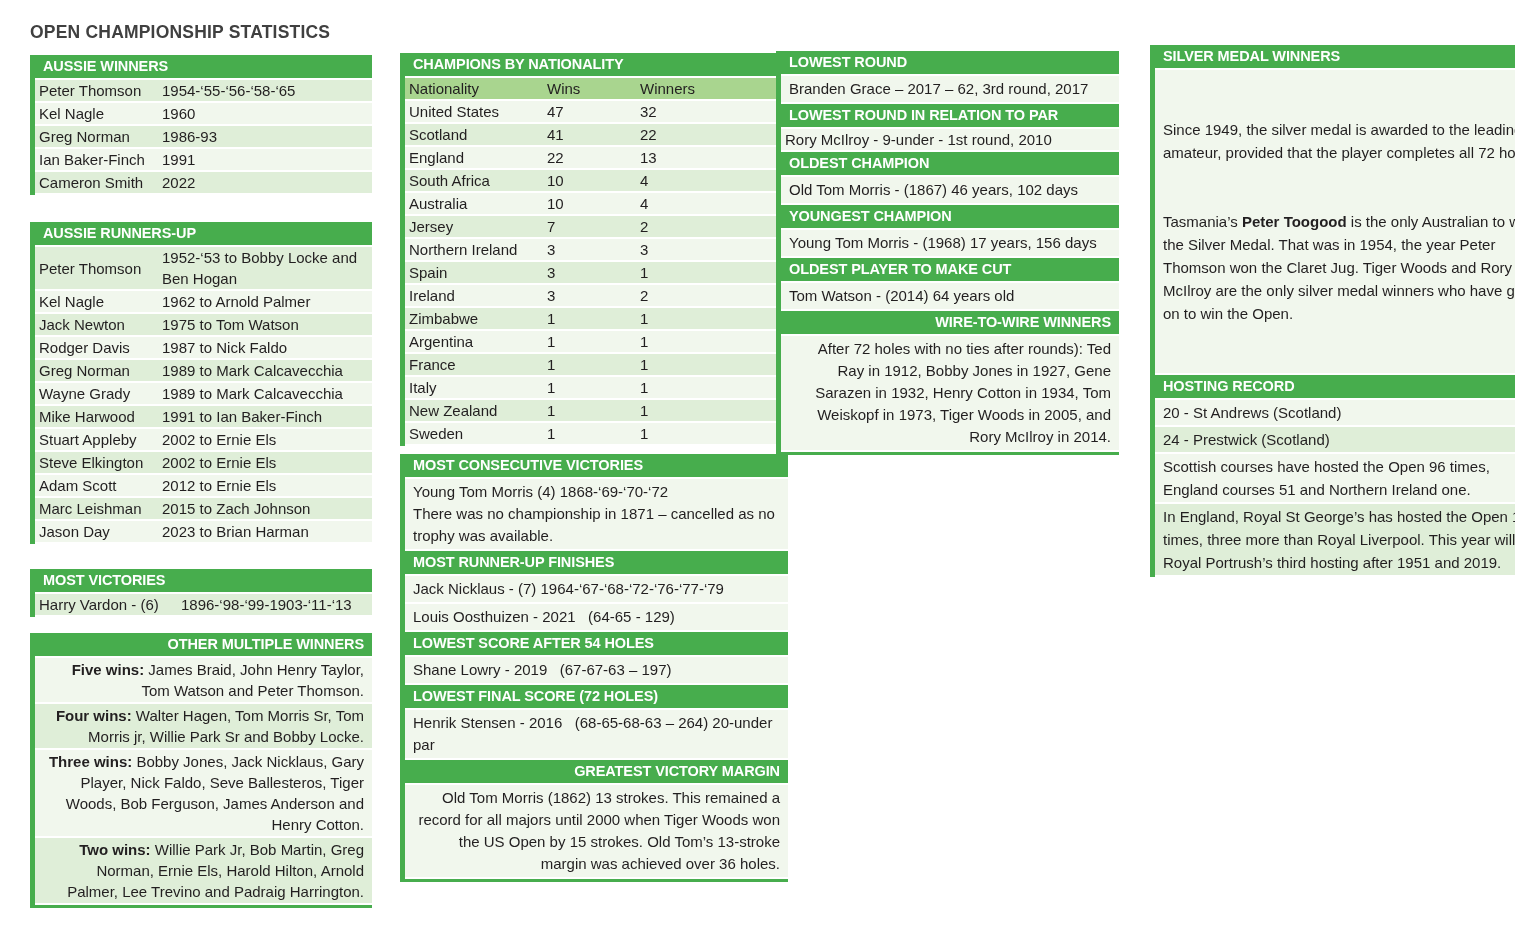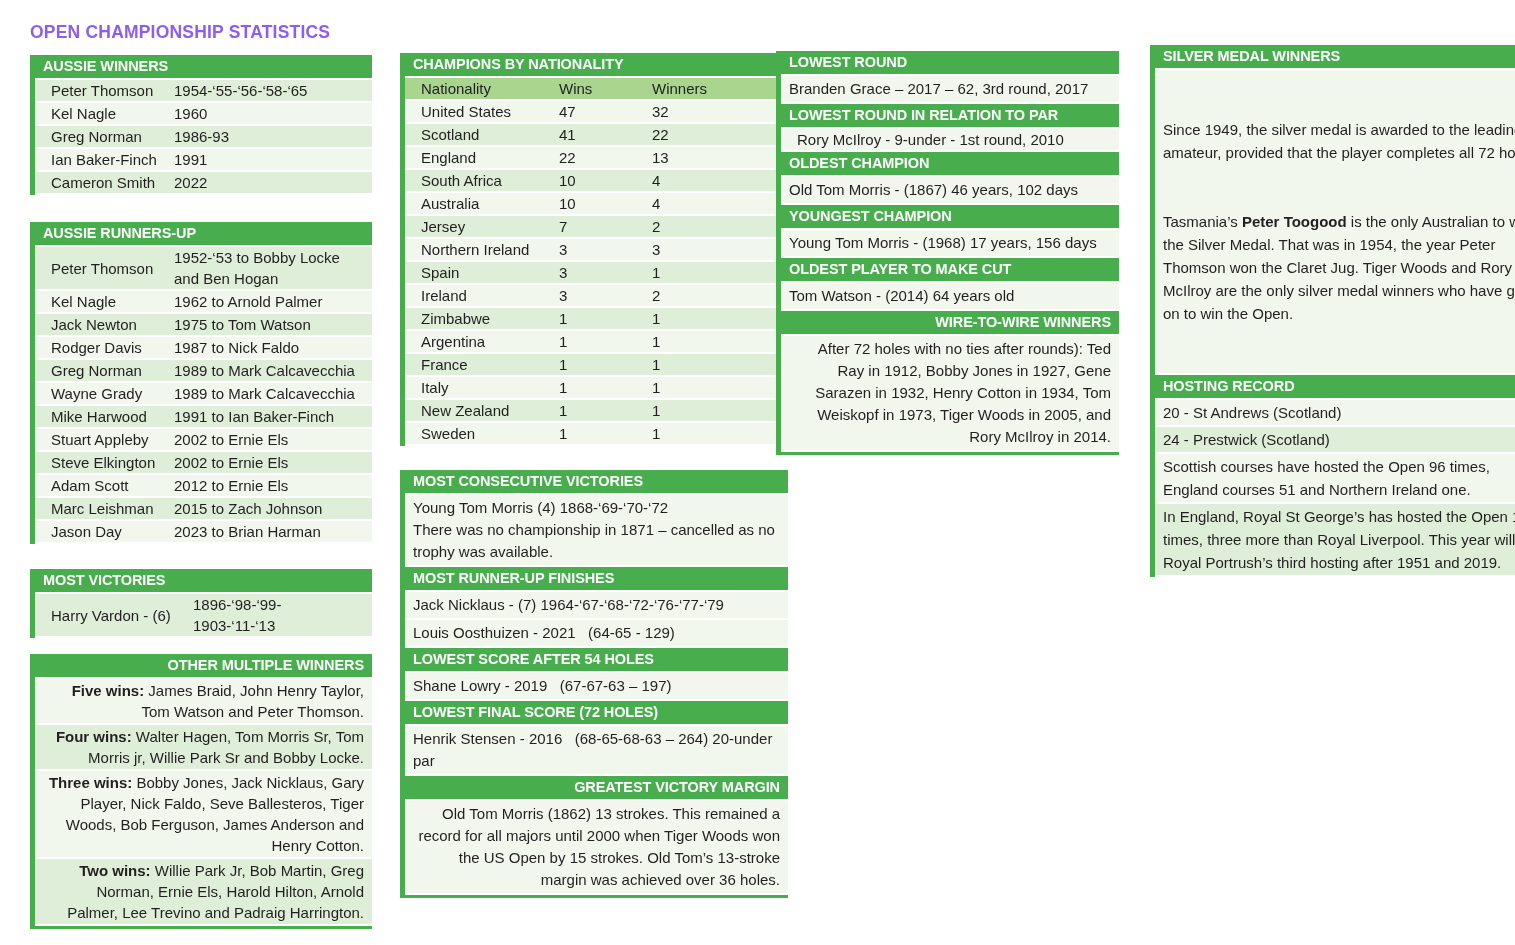--- a/index.html
+++ b/index.html
@@ -10,35 +10,35 @@
     --ink:#221f20;
   }
   *{box-sizing:border-box;}
   html,body{margin:0;padding:0;background:#fff;}
   .canvas{
     position:relative;width:1515px;height:945px;overflow:hidden;background:#fff;
     font-family:"Liberation Sans", sans-serif;color:var(--ink);
   }
   .title{
     position:absolute;left:30px;top:22px;margin:0;
-    font-size:17.5px;font-weight:bold;letter-spacing:.2px;color:#8b5cf6;
+    font-size:17.5px;font-weight:bold;letter-spacing:.2px;color:#404040;
   }
   .col{position:absolute;}
   #col1{left:30px;top:55px;width:342px;}
   #col2{left:400px;top:53px;width:388px;}
   #col3{left:776px;top:51px;width:343px;}
   #col4{left:1150px;top:45px;width:402px;}
   .block{border-left:5px solid var(--green);}
   .block.endcap{border-bottom:3px solid var(--green);text-align:right;}
   .hdr{
     background:var(--green);color:#fff;font-weight:bold;
     font-size:14.5px;line-height:21px;letter-spacing:-0.1px;
     padding:1px 8px;border-bottom:2px solid #fff;
   }
-  .tr{display:grid;border-bottom:2px solid #fff;padding:0 16px;align-items:center;}
+  .tr{display:grid;border-bottom:2px solid #fff;padding:0 4px;align-items:center;}
   .td{font-size:15px;line-height:21px;white-space:pre-wrap;}
   .two{grid-template-columns:115px 1fr;column-gap:8px;}
   .mv{grid-template-columns:122px 1fr;column-gap:20px;}
   .champ{grid-template-columns:132px 87px 1fr;column-gap:6px;}
   .subhdr{background:var(--subheader);}
   .z-light > .tr:nth-child(odd){background:var(--row-light);}
   .z-light > .tr:nth-child(even){background:var(--row-alt);}
   .z-alt  > .tr:nth-child(odd){background:var(--row-alt);}
   .z-alt  > .tr:nth-child(even){background:var(--row-light);}
   .body{
@@ -251,21 +251,21 @@
             <div class="td">1</div>
           </div>
           <div class="tr champ">
             <div class="td">Sweden</div>
             <div class="td">1</div>
             <div class="td">1</div>
           </div>
         </div>
     </section>
 
-    <section class="block" style="margin-top:24px">
+    <section class="block" style="margin-top:8px">
       <div class="hdr">MOST CONSECUTIVE VICTORIES</div>
       <div class="body">Young Tom Morris (4) 1868-‘69-‘70-‘72
 There was no championship in 1871 – cancelled as no trophy was available.</div>
     </section>
 
     <section class="block">
       <div class="hdr">MOST RUNNER-UP FINISHES</div>
       <div class="body">Jack Nicklaus - (7) 1964-‘67-‘68-‘72-‘76-‘77-‘79</div>
     </section>
 

